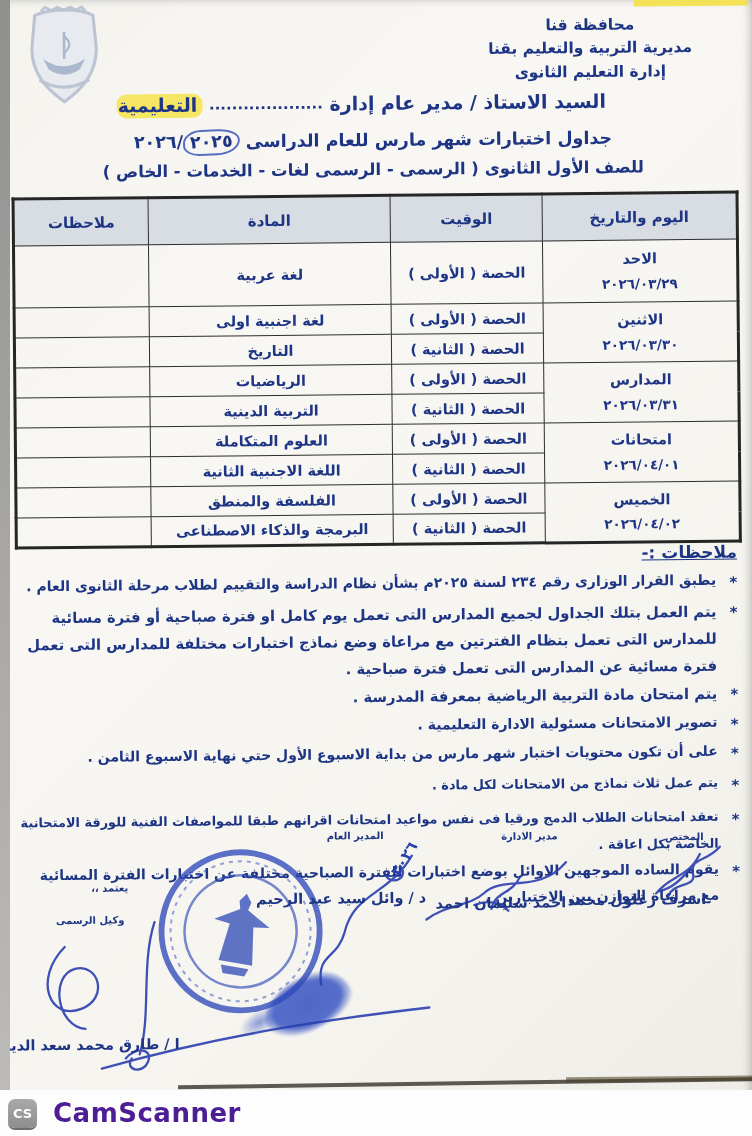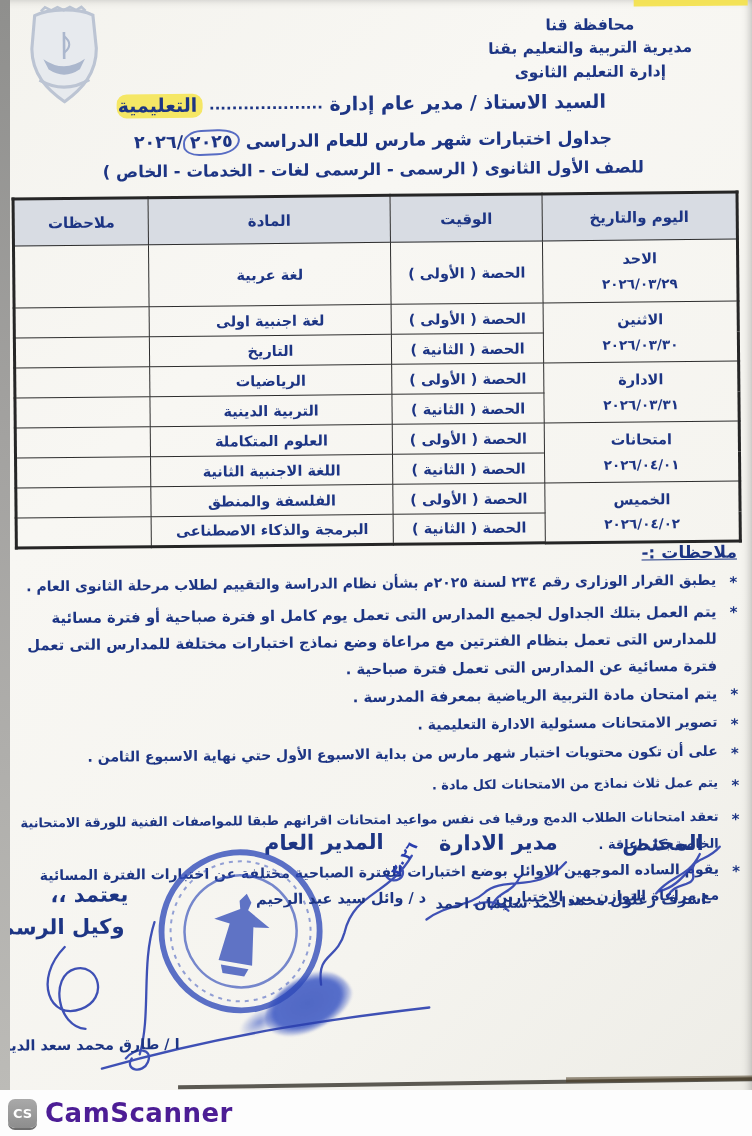--- a/index.html
+++ b/index.html
@@ -48,37 +48,37 @@
   .notes{position:absolute;top:545px;right:16px;left:14px;color:#1d3584;}
   .notes-heading{font-weight:bold;font-size:17px;text-decoration:underline;margin-bottom:6px;}
   .note-item{display:flex;gap:9px;font-weight:bold;font-size:14px;line-height:1.85;}
   .note-item .marker{width:12px;flex:0 0 auto;font-size:15px;padding-top:2px;}
   .note-item:nth-of-type(3),.note-item:nth-of-type(4){font-size:14.8px;}
   .note-item:nth-of-type(7),.note-item:nth-of-type(8){font-size:12.9px;line-height:2.1;}
 
   
   .sig-area{position:absolute;top:828px;left:0;width:752px;height:262px;color:#1d3584;}
   .sig{position:absolute;font-weight:bold;white-space:nowrap;}
-  .sig-title{font-size:21px;}
+  .sig-title{font-size:10px;}
   .sig-name{font-size:14.5px;}
   .hand-year{position:absolute;left:382px;top:22px;color:#2b3fae;font-size:15px;transform:rotate(-58deg);font-weight:bold;}
   .stamp{position:absolute;left:150px;top:16px;width:172px;height:172px;z-index:1;transform:rotate(10deg);opacity:.92;}
   .smudge1{position:absolute;left:256px;top:148px;width:92px;height:54px;transform:rotate(-24deg);
     background:radial-gradient(ellipse at 50% 50%, #3450bd 0%, #3b57c4 55%, transparent 76%);
     border-radius:62% 38% 55% 45%/55% 60% 40% 45%;opacity:.85;filter:blur(1px);z-index:0;}
   .smudge2{position:absolute;left:232px;top:182px;width:44px;height:22px;transform:rotate(-30deg);
     background:radial-gradient(ellipse, #3b57c4 0%, transparent 72%);border-radius:50%;opacity:.6;filter:blur(1px);}
   .sig-ink{position:absolute;inset:0;z-index:2;}
   .z2{z-index:3;}
 
   
   .scan-bottom-line{position:absolute;top:1082px;left:172px;width:590px;height:4px;background:#35322a;opacity:.8;transform:rotate(-.25deg);}
   .scan-bottom-line2{position:absolute;top:1079px;left:560px;width:200px;height:5px;background:#4a3d22;opacity:.55;}
   .footer{position:absolute;left:0;bottom:0;width:752px;height:46px;background:#fdfdfd;z-index:50;
-    display:flex;align-items:center;gap:8px;padding:0 0 0 8px;box-sizing:border-box;direction:ltr;}
+    display:flex;align-items:center;gap:16px;padding:0 0 0 8px;box-sizing:border-box;direction:ltr;}
   .cs-badge{width:29px;height:29px;border-radius:7px;background:linear-gradient(180deg,#a9a9a9,#8d8d8d);
     color:#fff;font-weight:bold;font-size:13px;display:flex;align-items:center;justify-content:center;
     box-shadow:0 2px 0 #6e6e6e;}
   .cs-brand{color:#4c1d95;font-size:26px;font-weight:bold;letter-spacing:.5px;}
   .cs-arabic{color:#9d9d9d;font-size:19px;font-weight:bold;direction:rtl;}
 </style>
 </head>
 <body>
 
 <div class="paper"></div>
@@ -150,21 +150,21 @@
         <td class="cell-notes"></td>
       </tr>
       <tr class="row-sub">
         <td class="cell-time">الحصة ( الثانية )</td>
         <td class="cell-subject">التاريخ</td>
         <td class="cell-notes"></td>
       </tr>
 
       <tr class="row-sub">
         <td class="cell-day" rowspan="2">
-          <span>الادارة</span>
+          <span>المدارس</span>
           <span class="date" dir="ltr">٢٠٢٦/٠٣/٣١</span>
         </td>
         <td class="cell-time">الحصة ( الأولى )</td>
         <td class="cell-subject">الرياضيات</td>
         <td class="cell-notes"></td>
       </tr>
       <tr class="row-sub">
         <td class="cell-time">الحصة ( الثانية )</td>
         <td class="cell-subject">التربية الدينية</td>
         <td class="cell-notes"></td>

